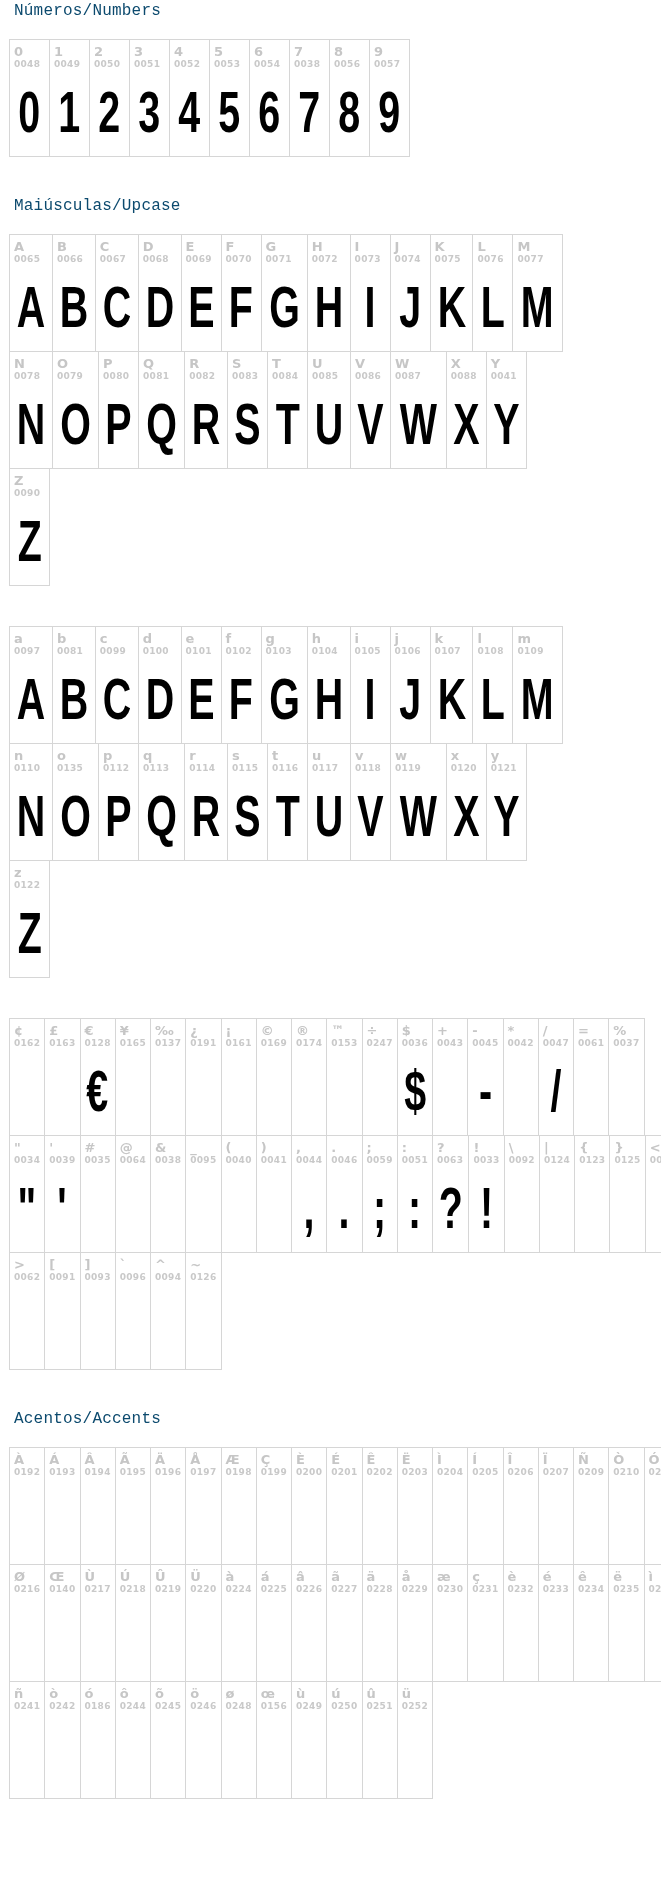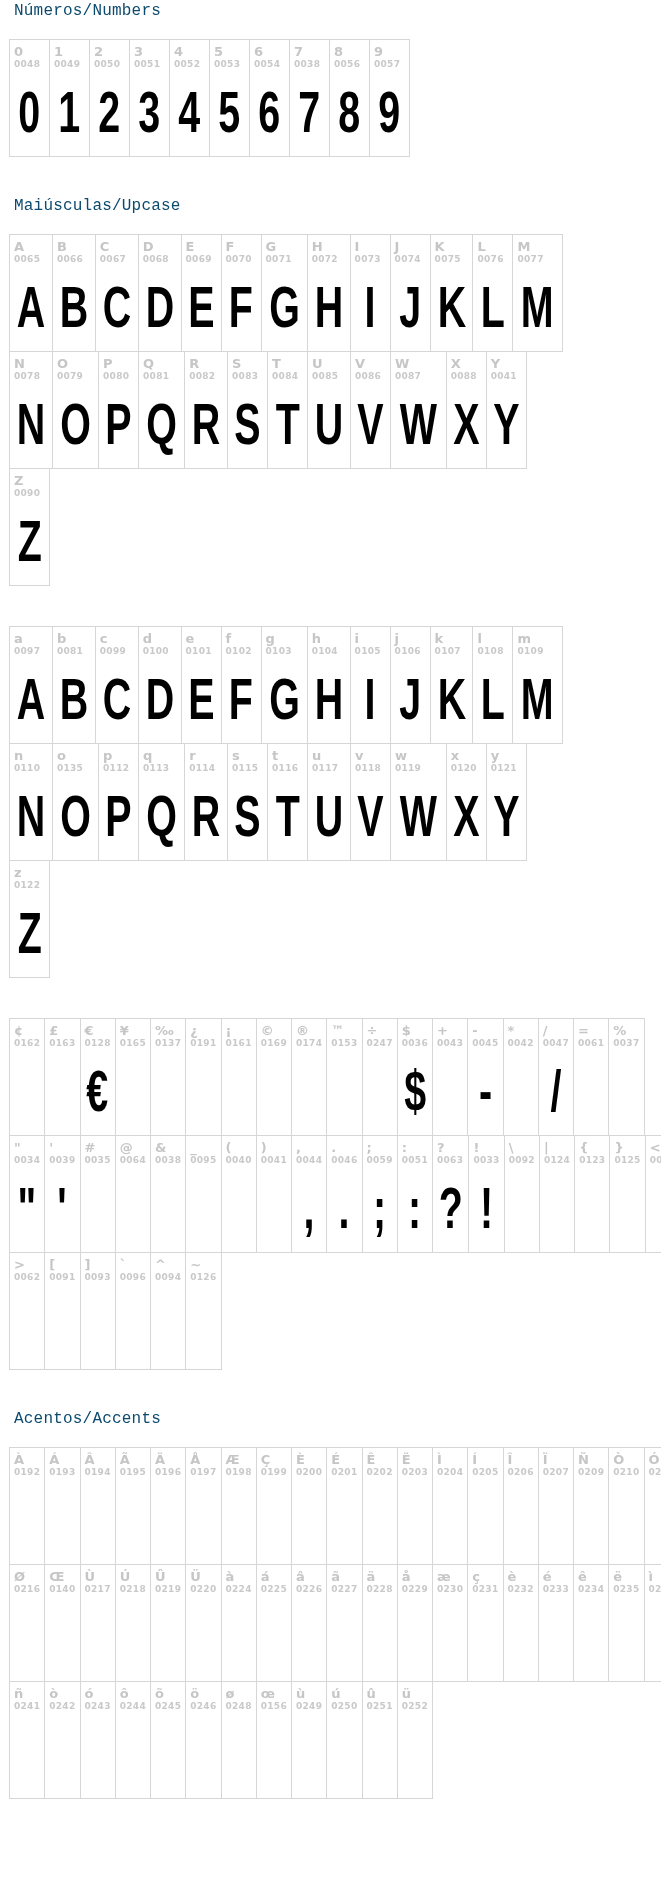--- a/index.html
+++ b/index.html
@@ -1527,21 +1527,21 @@
       <span class="cell-code">0242</span>
     </div>
     <div class="cell-glyph">
       <span class="glyph-text"></span>
     </div>
   </div>
 
   <div class="cell">
     <div class="cell-head">
       <span class="cell-label">ó</span>
-      <span class="cell-code">0243</span>
+      <span class="cell-code">0186</span>
     </div>
     <div class="cell-glyph">
       <span class="glyph-text"></span>
     </div>
   </div>
 
   <div class="cell">
     <div class="cell-head">
       <span class="cell-label">ô</span>
       <span class="cell-code">0244</span>

